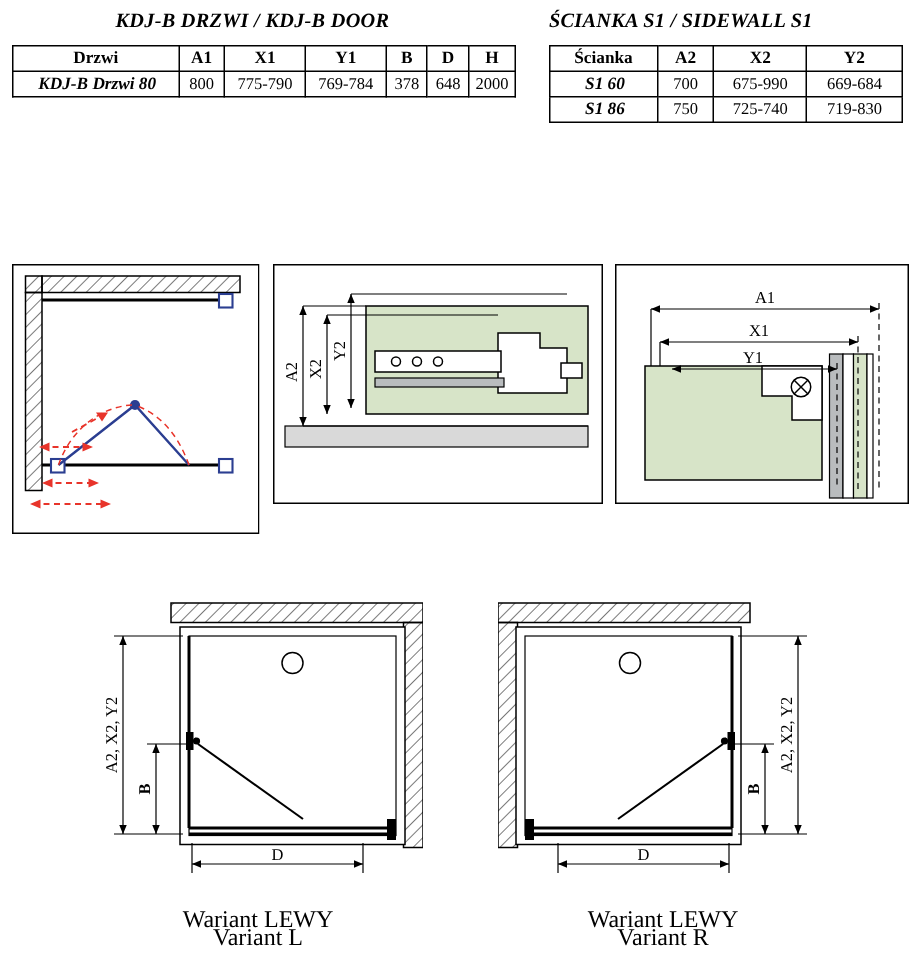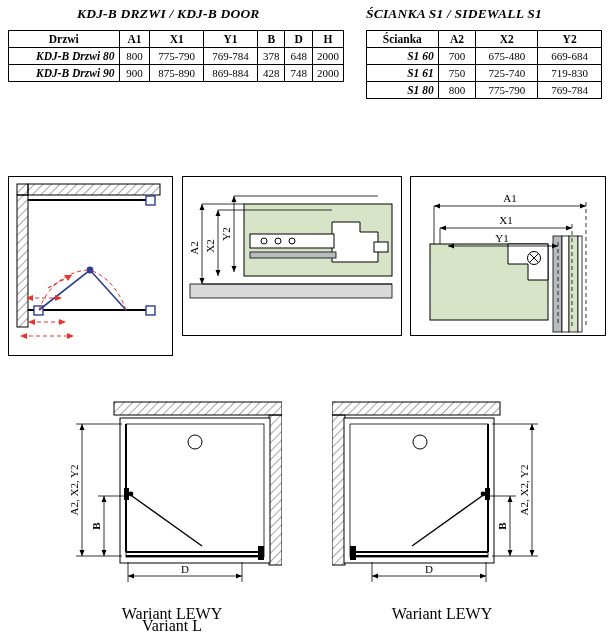--- a/index.html
+++ b/index.html
@@ -39,21 +39,21 @@
     box-sizing: border-box;
     white-space: nowrap;
   }
   table.spec th {
     font-weight: bold;
     font-size: 11.5px;
   }
   table.spec td.rowhead {
     font-weight: bold;
     font-style: italic;
-    text-align: right;
+    text-align: center;
     padding-left: 6px;
     font-size: 11.5px;
   }
 
   .cap {
     font-family: "Liberation Serif", serif;
     font-size: 16px;
     text-align: center;
     line-height: 12px;
   }
@@ -80,61 +80,46 @@
   <tbody>
     <tr>
       <td class="rowhead">KDJ-B Drzwi 80</td>
       <td>800</td>
       <td>775-790</td>
       <td>769-784</td>
       <td>378</td>
       <td>648</td>
       <td>2000</td>
     </tr>
-    <tr>
-      <td class="rowhead">KDJ-B Drzwi 90</td>
-      <td>900</td>
-      <td>875-890</td>
-      <td>869-884</td>
-      <td>428</td>
-      <td>748</td>
-      <td>2000</td>
-    </tr>
   </tbody>
 </table>
 
 <div class="abs tbl-title" style="left:366px; top:6px;">ŚCIANKA S1 / SIDEWALL S1</div>
 
 <table class="spec abs" style="left:366px; top:30px; width:236px;">
   <thead>
     <tr>
       <th style="width:72px;">Ścianka</th>
       <th style="width:38px;">A2</th>
       <th style="width:62px;">X2</th>
       <th style="width:64px;">Y2</th>
     </tr>
   </thead>
   <tbody>
     <tr>
       <td class="rowhead">S1 60</td>
       <td>700</td>
-      <td>675-480</td>
+      <td>675-990</td>
       <td>669-684</td>
     </tr>
     <tr>
-      <td class="rowhead">S1 61</td>
+      <td class="rowhead">S1 86</td>
       <td>750</td>
       <td>725-740</td>
       <td>719-830</td>
-    </tr>
-    <tr>
-      <td class="rowhead">S1 80</td>
-      <td>800</td>
-      <td>775-790</td>
-      <td>769-784</td>
     </tr>
   </tbody>
 </table>
 
 <div class="abs" style="left:8px; top:176px;">
 <svg width="165" height="180" viewBox="0 0 165 180">
   <defs>
     <pattern id="hatchA" width="6" height="6" patternUnits="userSpaceOnUse" patternTransform="rotate(45)">
       <line x1="0" y1="0" x2="0" y2="6" stroke="#000" stroke-width="0.7"></line>
     </pattern>
@@ -388,13 +373,14 @@
     <polygon points="154,180 148,177.5 148,182.5" fill="#000" stroke="none"></polygon>
     <line x1="40" y1="166" x2="40" y2="186"></line>
     <line x1="154" y1="166" x2="154" y2="186"></line>
   </g>
   <text x="97" y="177" font-family="Liberation Serif, serif" font-size="11" text-anchor="middle">D</text>
 </svg>
 </div>
 
 <div class="abs cap" style="left:332px; top:608px; width:220px;">
   <div>Wariant LEWY</div>
+  <div>Variant R</div>
 </div>
 
 </body></html>

